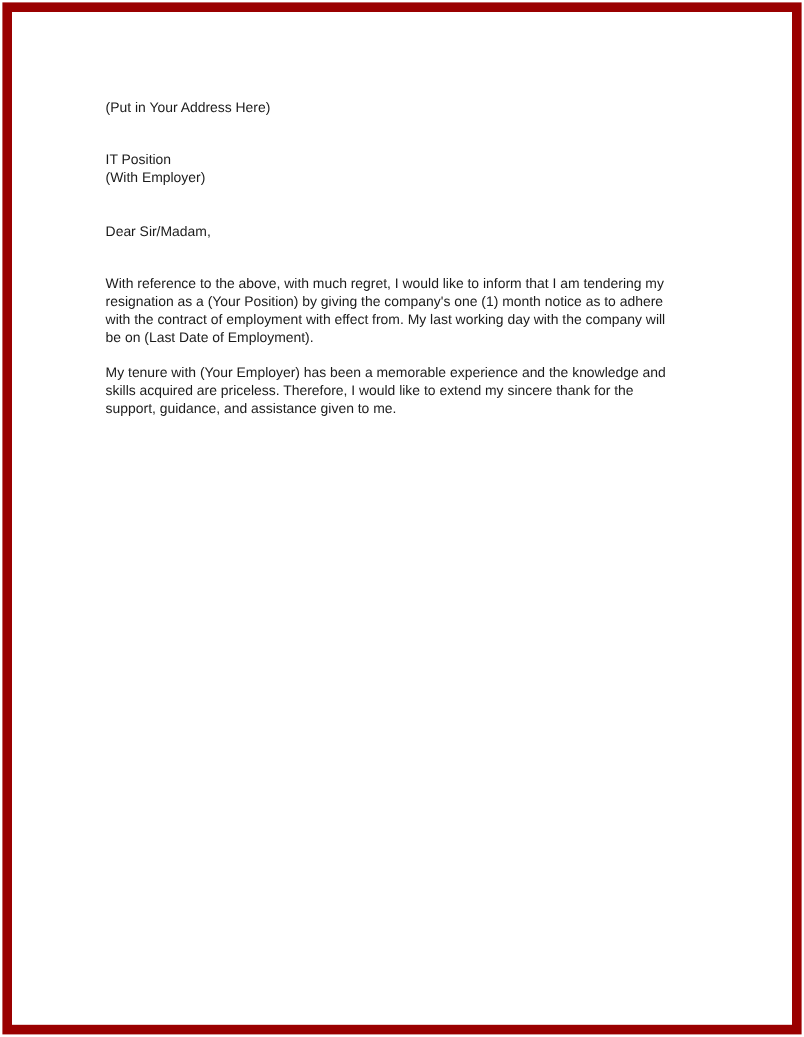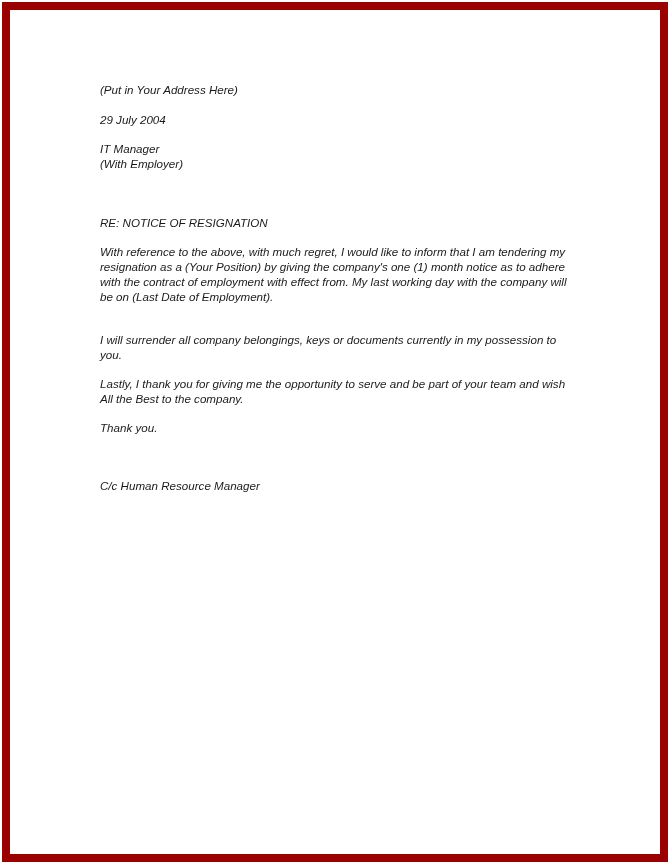--- a/index.html
+++ b/index.html
@@ -28,24 +28,23 @@
   .page-border {
     box-sizing: border-box;
     width: 100%;
     height: 100%;
     border: 8px solid #9a0000;
     background: #ffffff;
   }
 
   .letter-body {
     position: absolute;
-    left: 100px;
+    left: 88px;
     top: 82px;
     width: 472px;
-    font-style: italic;
   }
 
   .block {
     font-size: 11.6px;
     line-height: 15px;
     color: #1a1a1a;
     margin: 0;
     text-align: left;
     white-space: normal;
   }
@@ -66,47 +65,43 @@
 
 <div class="page-frame">
   <div class="page-border"></div>
 </div>
 
 <div class="letter-body">
 
   <div class="block">(Put in Your Address Here)</div>
   <div class="gap-address"></div>
 
-  <div class="block">29 July 2004</div>
   <div class="gap-date"></div>
 
   <div class="block">
-    <span class="line">IT Manager</span>
+    <span class="line">IT Position</span>
     <span class="line">(With Employer)</span>
   </div>
   <div class="gap-recipient"></div>
 
+  <div class="block">Dear Sir/Madam,</div>
   <div class="gap-salute"></div>
 
-  <div class="block">RE: NOTICE OF RESIGNATION</div>
   <div class="gap-subject"></div>
 
   <div class="block">With reference to the above, with much regret, I would like to inform that I am tendering my resignation as a (Your Position) by giving the company's one (1) month notice as to adhere with the contract of employment with effect from. My last working day with the company will be on (Last Date of Employment).</div>
   <div class="gap-para"></div>
 
+  <div class="block">My tenure with (Your Employer) has been a memorable experience and the knowledge and skills acquired are priceless. Therefore, I would like to extend my sincere thank for the support, guidance, and assistance given to me.</div>
   <div class="gap-para"></div>
 
-  <div class="block">I will surrender all company belongings, keys or documents currently in my possession to you.</div>
   <div class="gap-para"></div>
 
-  <div class="block">Lastly, I thank you for giving me the opportunity to serve and be part of your team and wish All the Best to the company.</div>
   <div class="gap-para"></div>
 
-  <div class="block">Thank you.</div>
   <div class="gap-thanks"></div>
 
   <div class="gap-name"></div>
 
   <div class="block">
-    <span class="line">C/c Human Resource Manager</span>
   </div>
 
 </div>
 
 </body></html>

